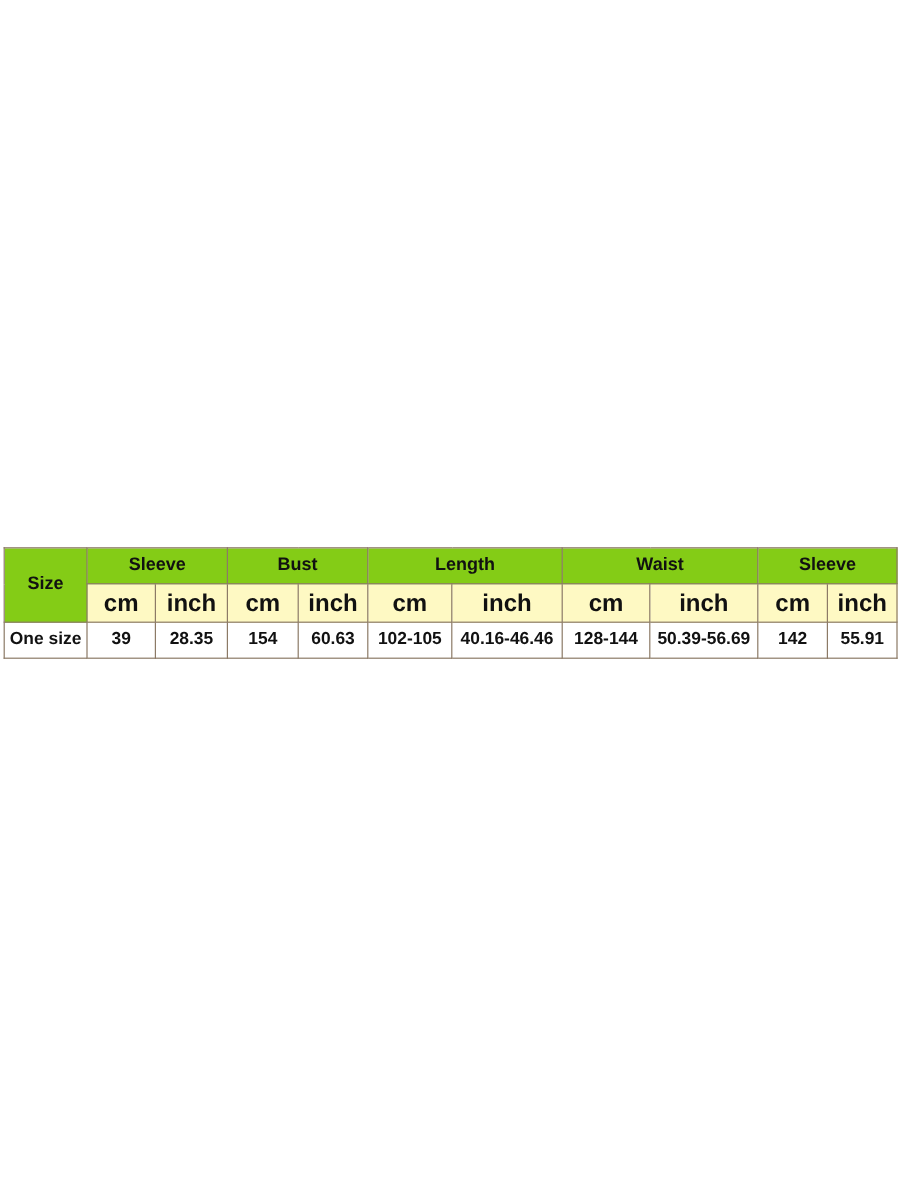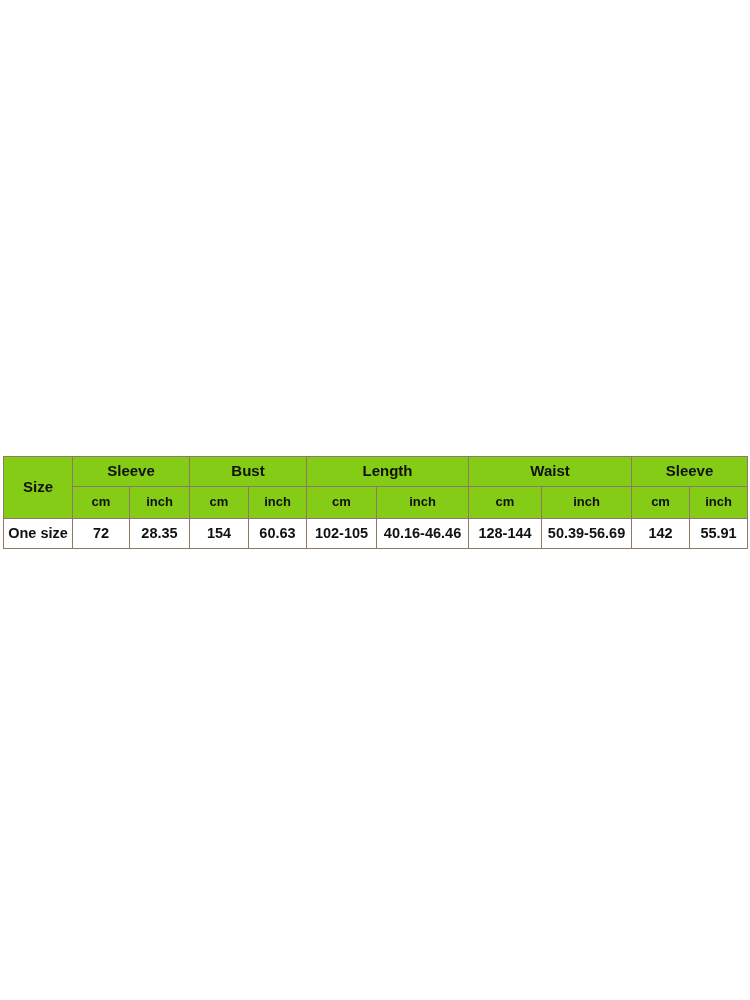--- a/index.html
+++ b/index.html
@@ -41,23 +41,23 @@
 
   
   tr.group-row td {
     background: #84cc16;
     height: 29px;
     font-size: 15px;
   }
 
   
   tr.unit-row td {
-    background: #84cc16;
+    background: #fef9c3;
     height: 31px;
-    font-size: 13px;
+    font-size: 20px;
   }
 
   
   td.size-head {
     background: #FACB97;
     font-size: 15px;
   }
 
   
   tr.data-row td {
@@ -117,21 +117,21 @@
         <td>inch</td>
         <td>cm</td>
         <td>inch</td>
         <td>cm</td>
         <td>inch</td>
         <td>cm</td>
         <td>inch</td>
       </tr>
       <tr class="data-row">
         <td class="row-label">One size</td>
-        <td>72</td>
+        <td>39</td>
         <td>28.35</td>
         <td>154</td>
         <td>60.63</td>
         <td>102-105</td>
         <td>40.16-46.46</td>
         <td>128-144</td>
         <td>50.39-56.69</td>
         <td>142</td>
         <td>55.91</td>
       </tr>

